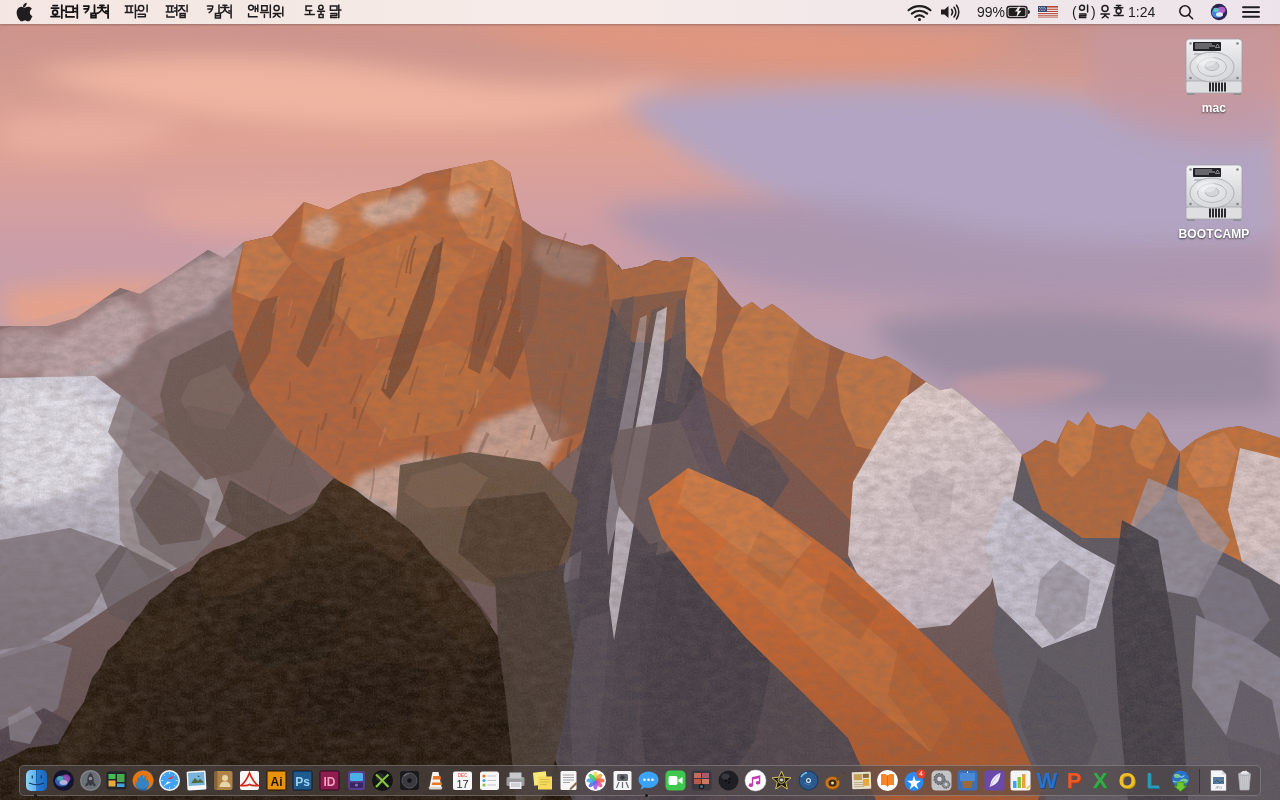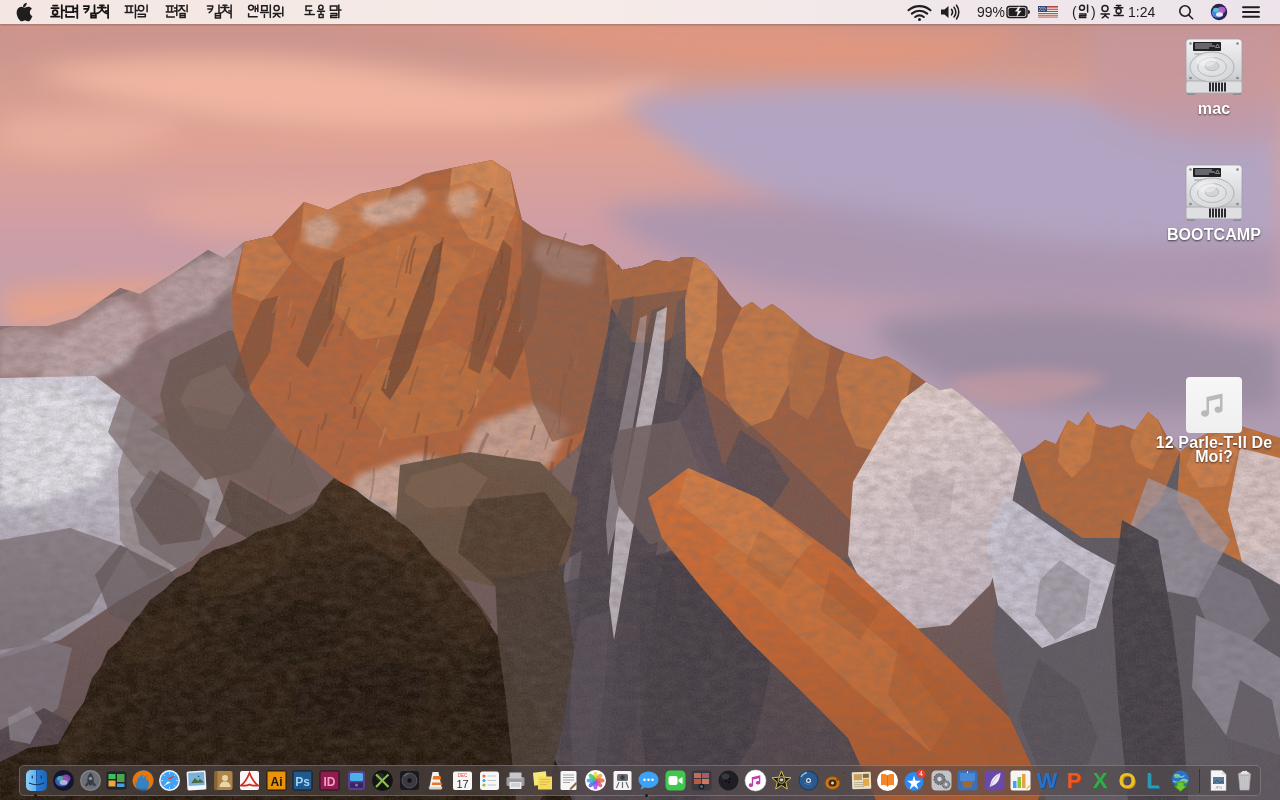--- a/index.html
+++ b/index.html
@@ -1,20 +1,20 @@
 <!DOCTYPE html>
 <html><head>
 <meta charset="utf-8">
 <style>
   html,body{margin:0;padding:0;}
   #screen{position:relative;width:1280px;height:800px;overflow:hidden;font-family:"Liberation Sans",sans-serif;background:#b9a2b0;}
   #wall{position:absolute;left:0;top:0;}
   #menubar{position:absolute;left:0;top:0;width:1280px;height:24px;background:linear-gradient(90deg,#f3e6e3 0%,#f6ebe8 45%,#f0e7ea 75%,#ece4ea 100%);box-shadow:0 1px 2px rgba(60,40,40,0.35);}
   .dicon{position:absolute;width:120px;text-align:center;}
-  .dlabel{color:#fff;font-size:16px;font-weight:bold;line-height:15px;text-shadow:0 1px 2px rgba(0,0,0,0.65);margin-top:3px;letter-spacing:0.1px;}
+  .dlabel{color:#fff;font-size:12px;font-weight:bold;line-height:15px;text-shadow:0 1px 2px rgba(0,0,0,0.65);margin-top:3px;letter-spacing:0.1px;}
   .musicbox{width:56px;height:56px;margin:0 auto;background:linear-gradient(180deg,#f8f7f7,#efefef);border-radius:4px;display:flex;align-items:center;justify-content:center;}
   #dock{position:absolute;left:18.7px;top:765px;width:1242.6px;height:31px;background:rgba(82,75,77,0.55);border:0.5px solid rgba(255,255,255,0.2);border-radius:5px;display:flex;align-items:center;padding:0 4px;box-sizing:border-box;backdrop-filter:blur(14px);}
   .di{width:23px;height:23px;flex:0 0 auto;margin:0 1.8px;position:relative;}
   .dsep{width:1px;height:24px;background:rgba(30,25,28,0.5);margin:0 5px;flex:0 0 auto;}
 </style>
 </head>
 <body>
 <div id="screen">
 <svg id="wall" width="1280" height="800" viewBox="0 0 1280 800">
 <defs>
@@ -543,28 +543,20 @@
         </g>
     <g fill="#85868a">
           <circle cx="5.5" cy="7.5" r="1.3"></circle>
           <circle cx="52.5" cy="7.5" r="1.3"></circle>
           <circle cx="5.5" cy="42" r="1.3"></circle>
           <circle cx="52.5" cy="42" r="1.3"></circle>
         </g>
   </svg>
   <div class="dlabel">BOOTCAMP</div>
 </div>
-<div class="dicon" style="left:1154px;top:377px;">
-  <div class="musicbox">
-        <svg width="34" height="34" viewBox="0 0 34 34">
-          <path d="M12,25.5 a4,3.2 0 1 1 -2.5,-3 V9 l16,-3.5 v16.2 a4,3.2 0 1 1 -2.5,-3 V10.5 l-11,2.4 Z" fill="#b9b9bc"></path>
-        </svg>
-      </div>
-  <div class="dlabel" style="line-height:14px;">12 Parle-T-Il De<br>Moi?</div>
-</div>
 
 <div id="dock">
       <div class="di">
         <svg width="23" height="23" viewBox="0 0 23 23" style="display:block">
           <defs>
             <linearGradient id="fnd" x1="0" y1="0" x2="1" y2="0">
               <stop offset="0" stop-color="#8ed0f8"></stop>
               <stop offset="0.5" stop-color="#5ab0ee"></stop>
               <stop offset="0.5" stop-color="#2a7cd4"></stop>
               <stop offset="1" stop-color="#1e66b8"></stop>

